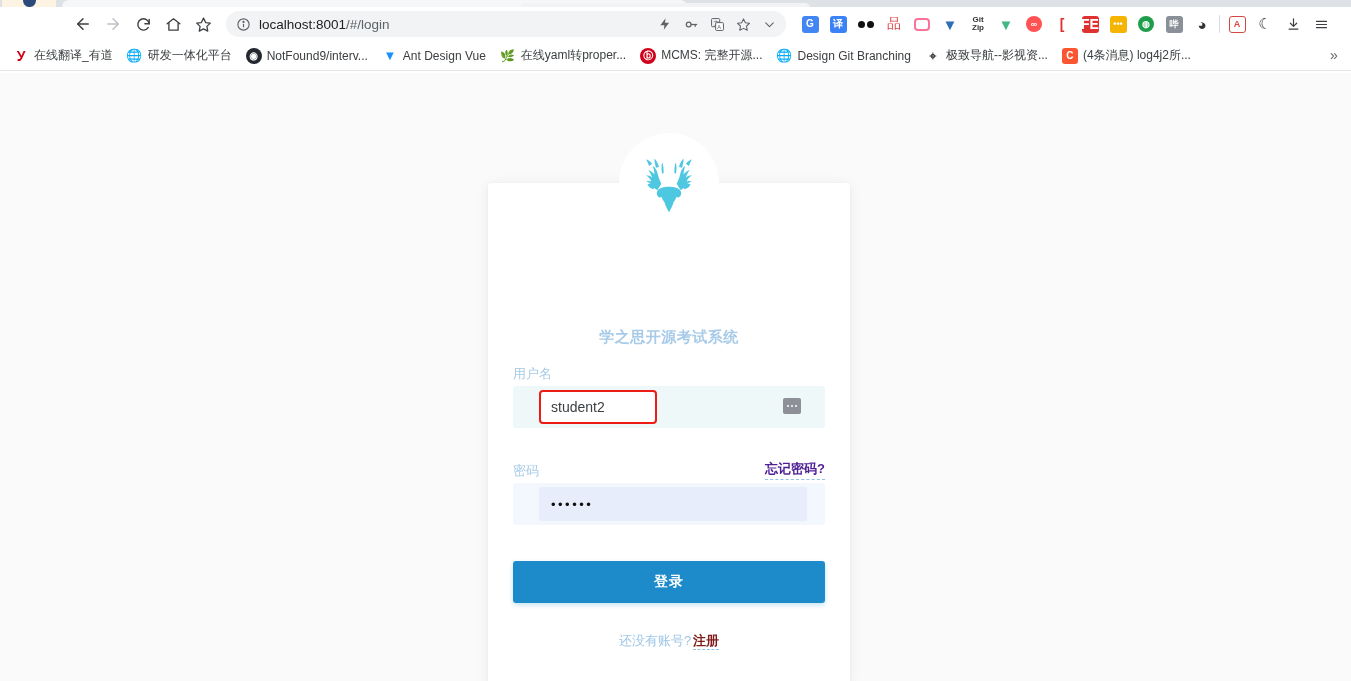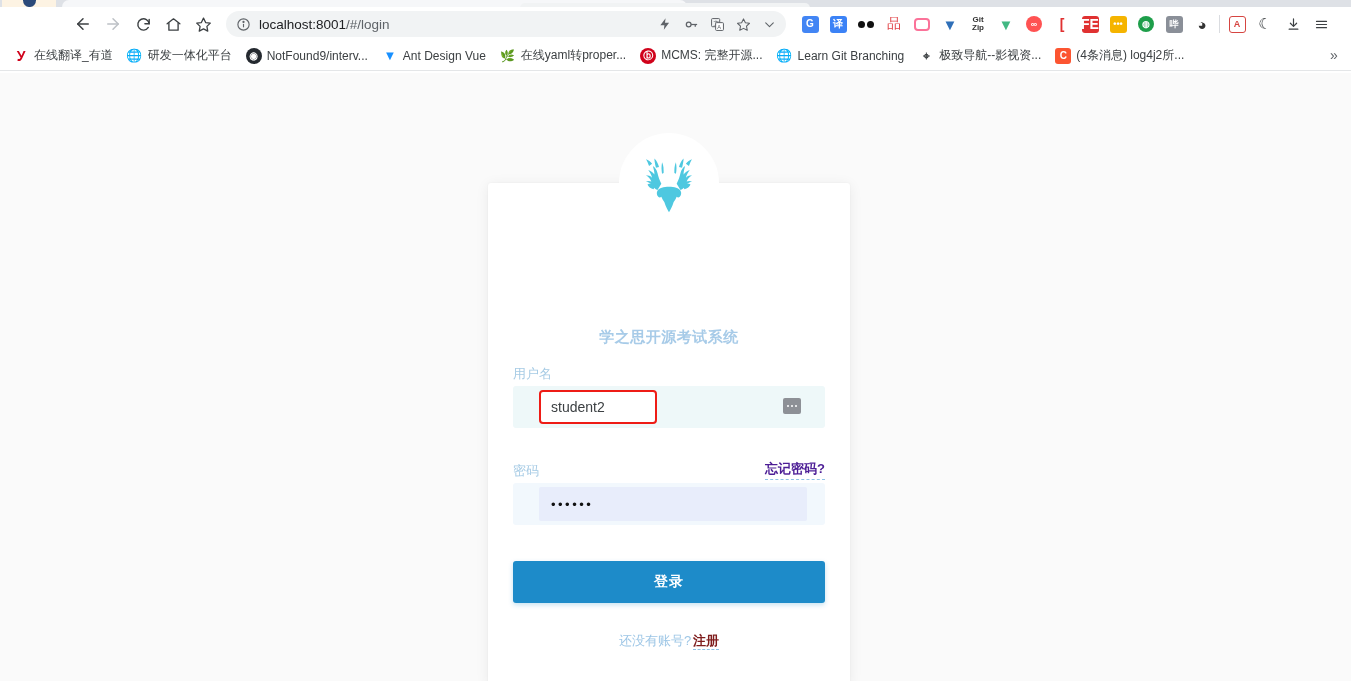--- a/index.html
+++ b/index.html
@@ -406,21 +406,21 @@
     <div class="bm">
       <span class="bm-ico" style="color:#7cb342;font-size:12px">🌿</span>
       <span>在线yaml转proper...</span>
     </div>
     <div class="bm">
       <span class="bm-ico" style="background:#d0021b;color:#fff;border-radius:50%;font-size:10px">ⓑ</span>
       <span>MCMS: 完整开源...</span>
     </div>
     <div class="bm">
       <span class="bm-ico" style="color:#4a4a4a;font-size:13px">🌐</span>
-      <span>Learn Git Branching</span>
+      <span>Design Git Branching</span>
     </div>
     <div class="bm">
       <span class="bm-ico" style="color:#3c4043;font-size:12px">⌖</span>
       <span>极致导航--影视资...</span>
     </div>
     <div class="bm">
       <span class="bm-ico" style="background:#fc5531;color:#fff;font-size:10px">C</span>
       <span>(4条消息) log4j2所...</span>
     </div>
     <div id="bm-overflow">»</div>

